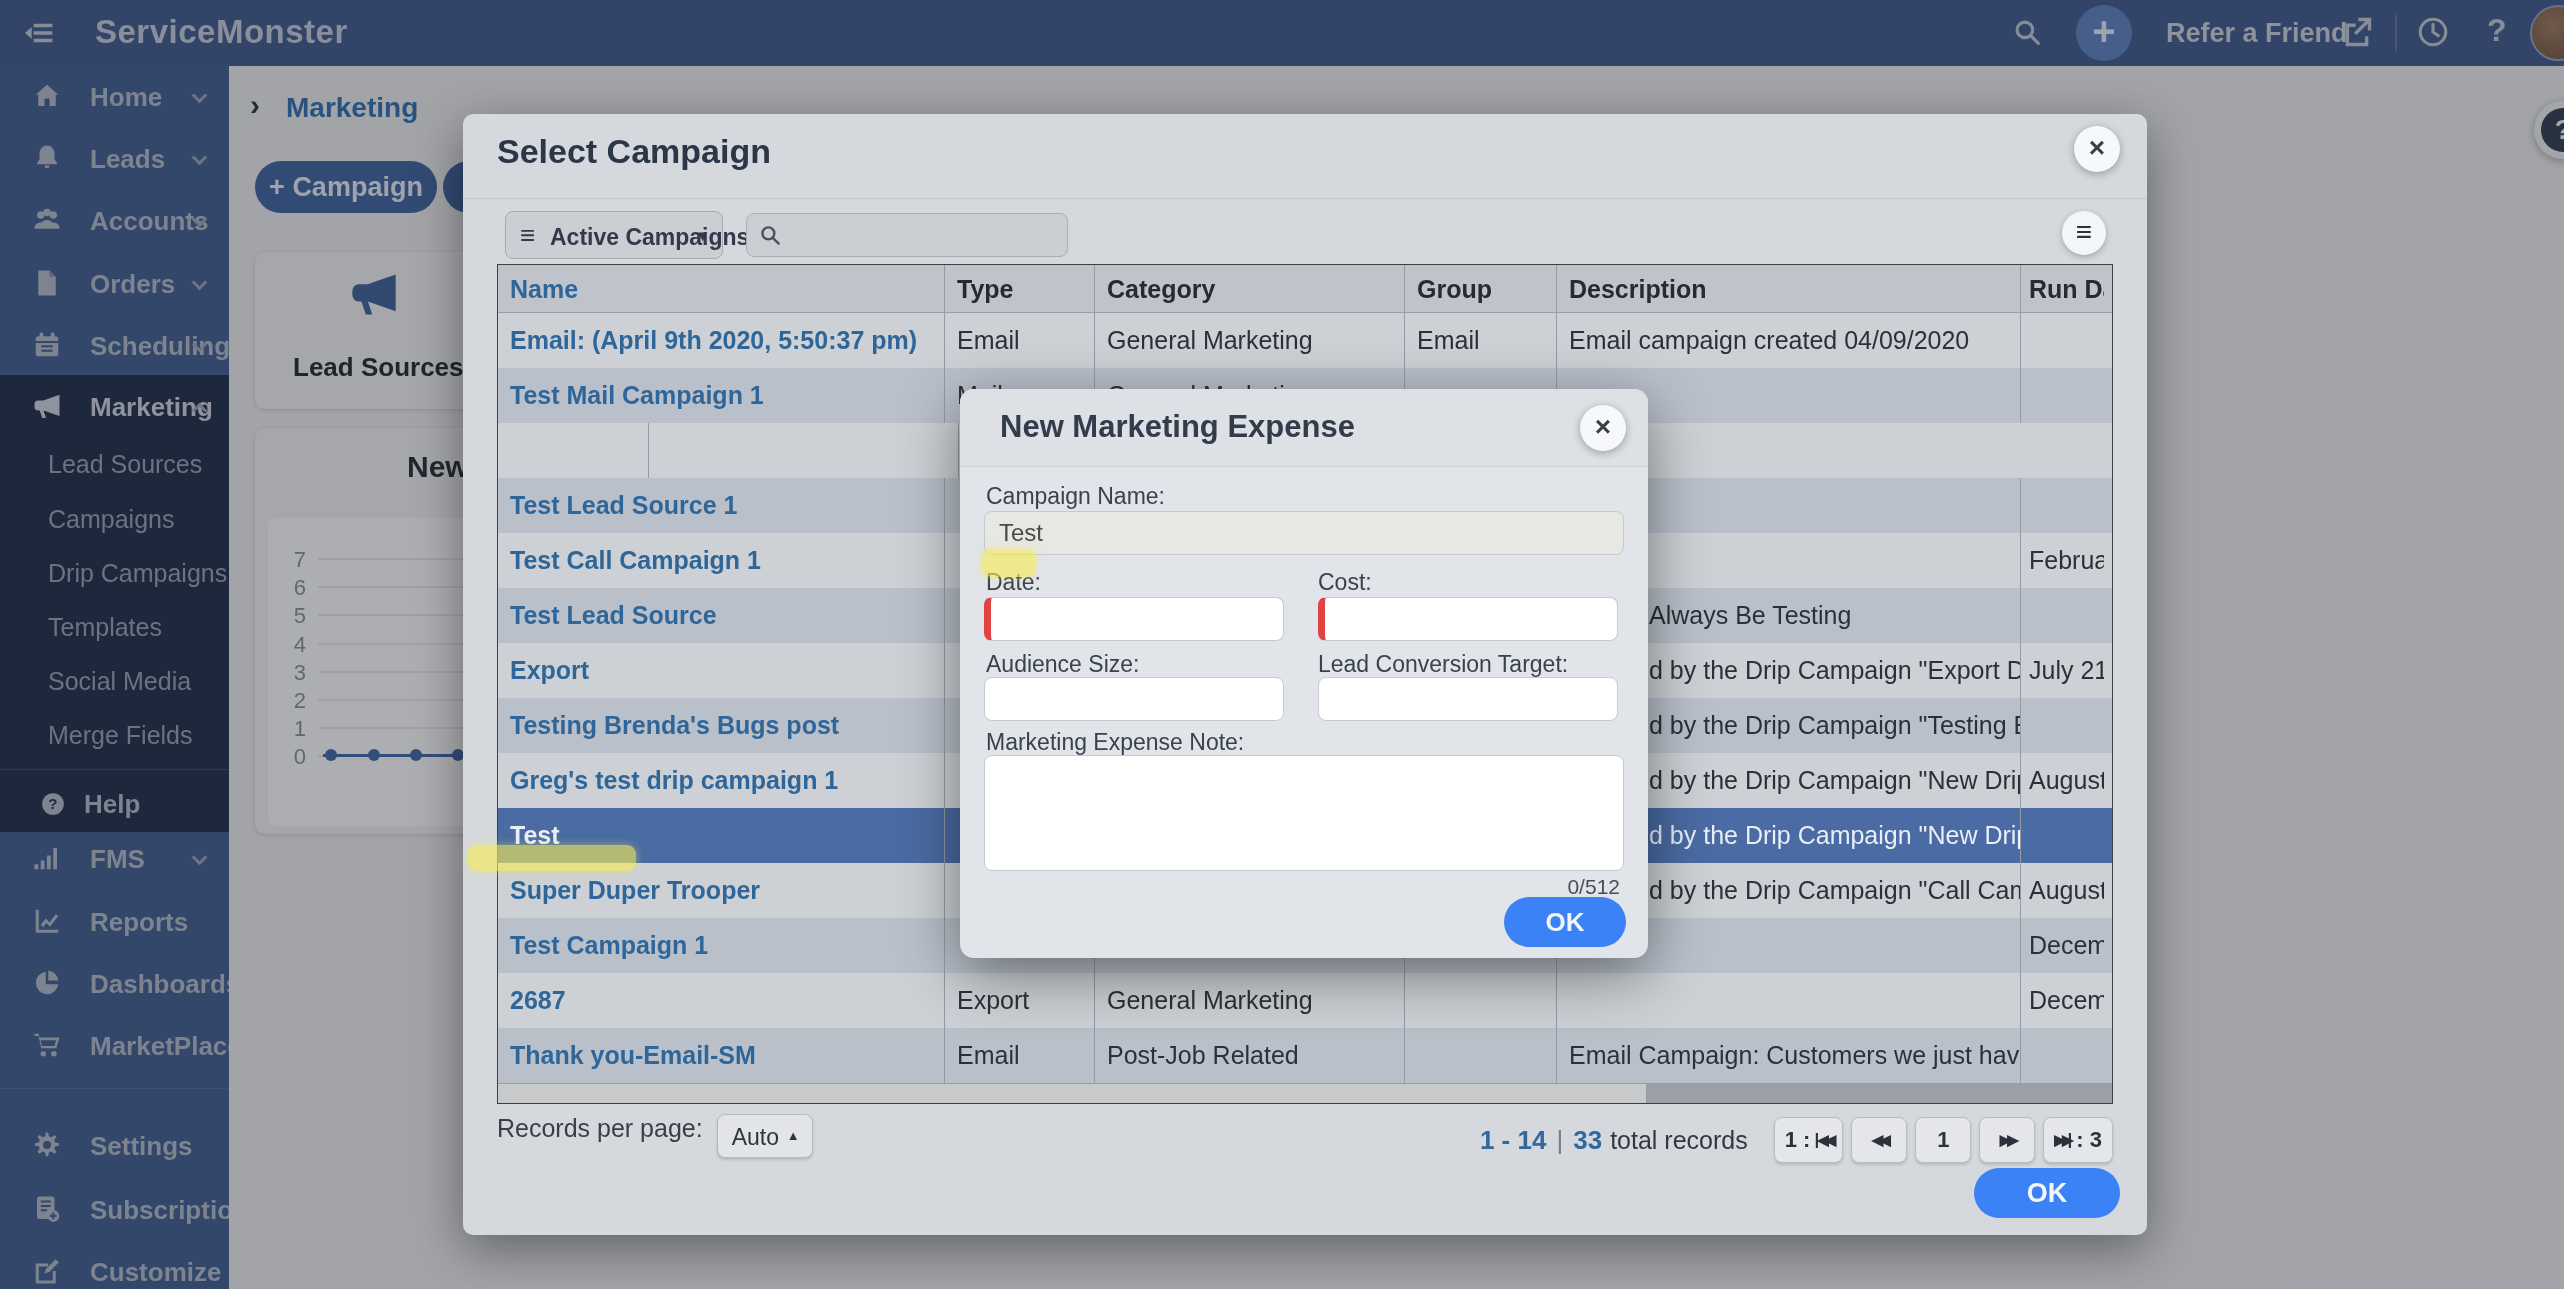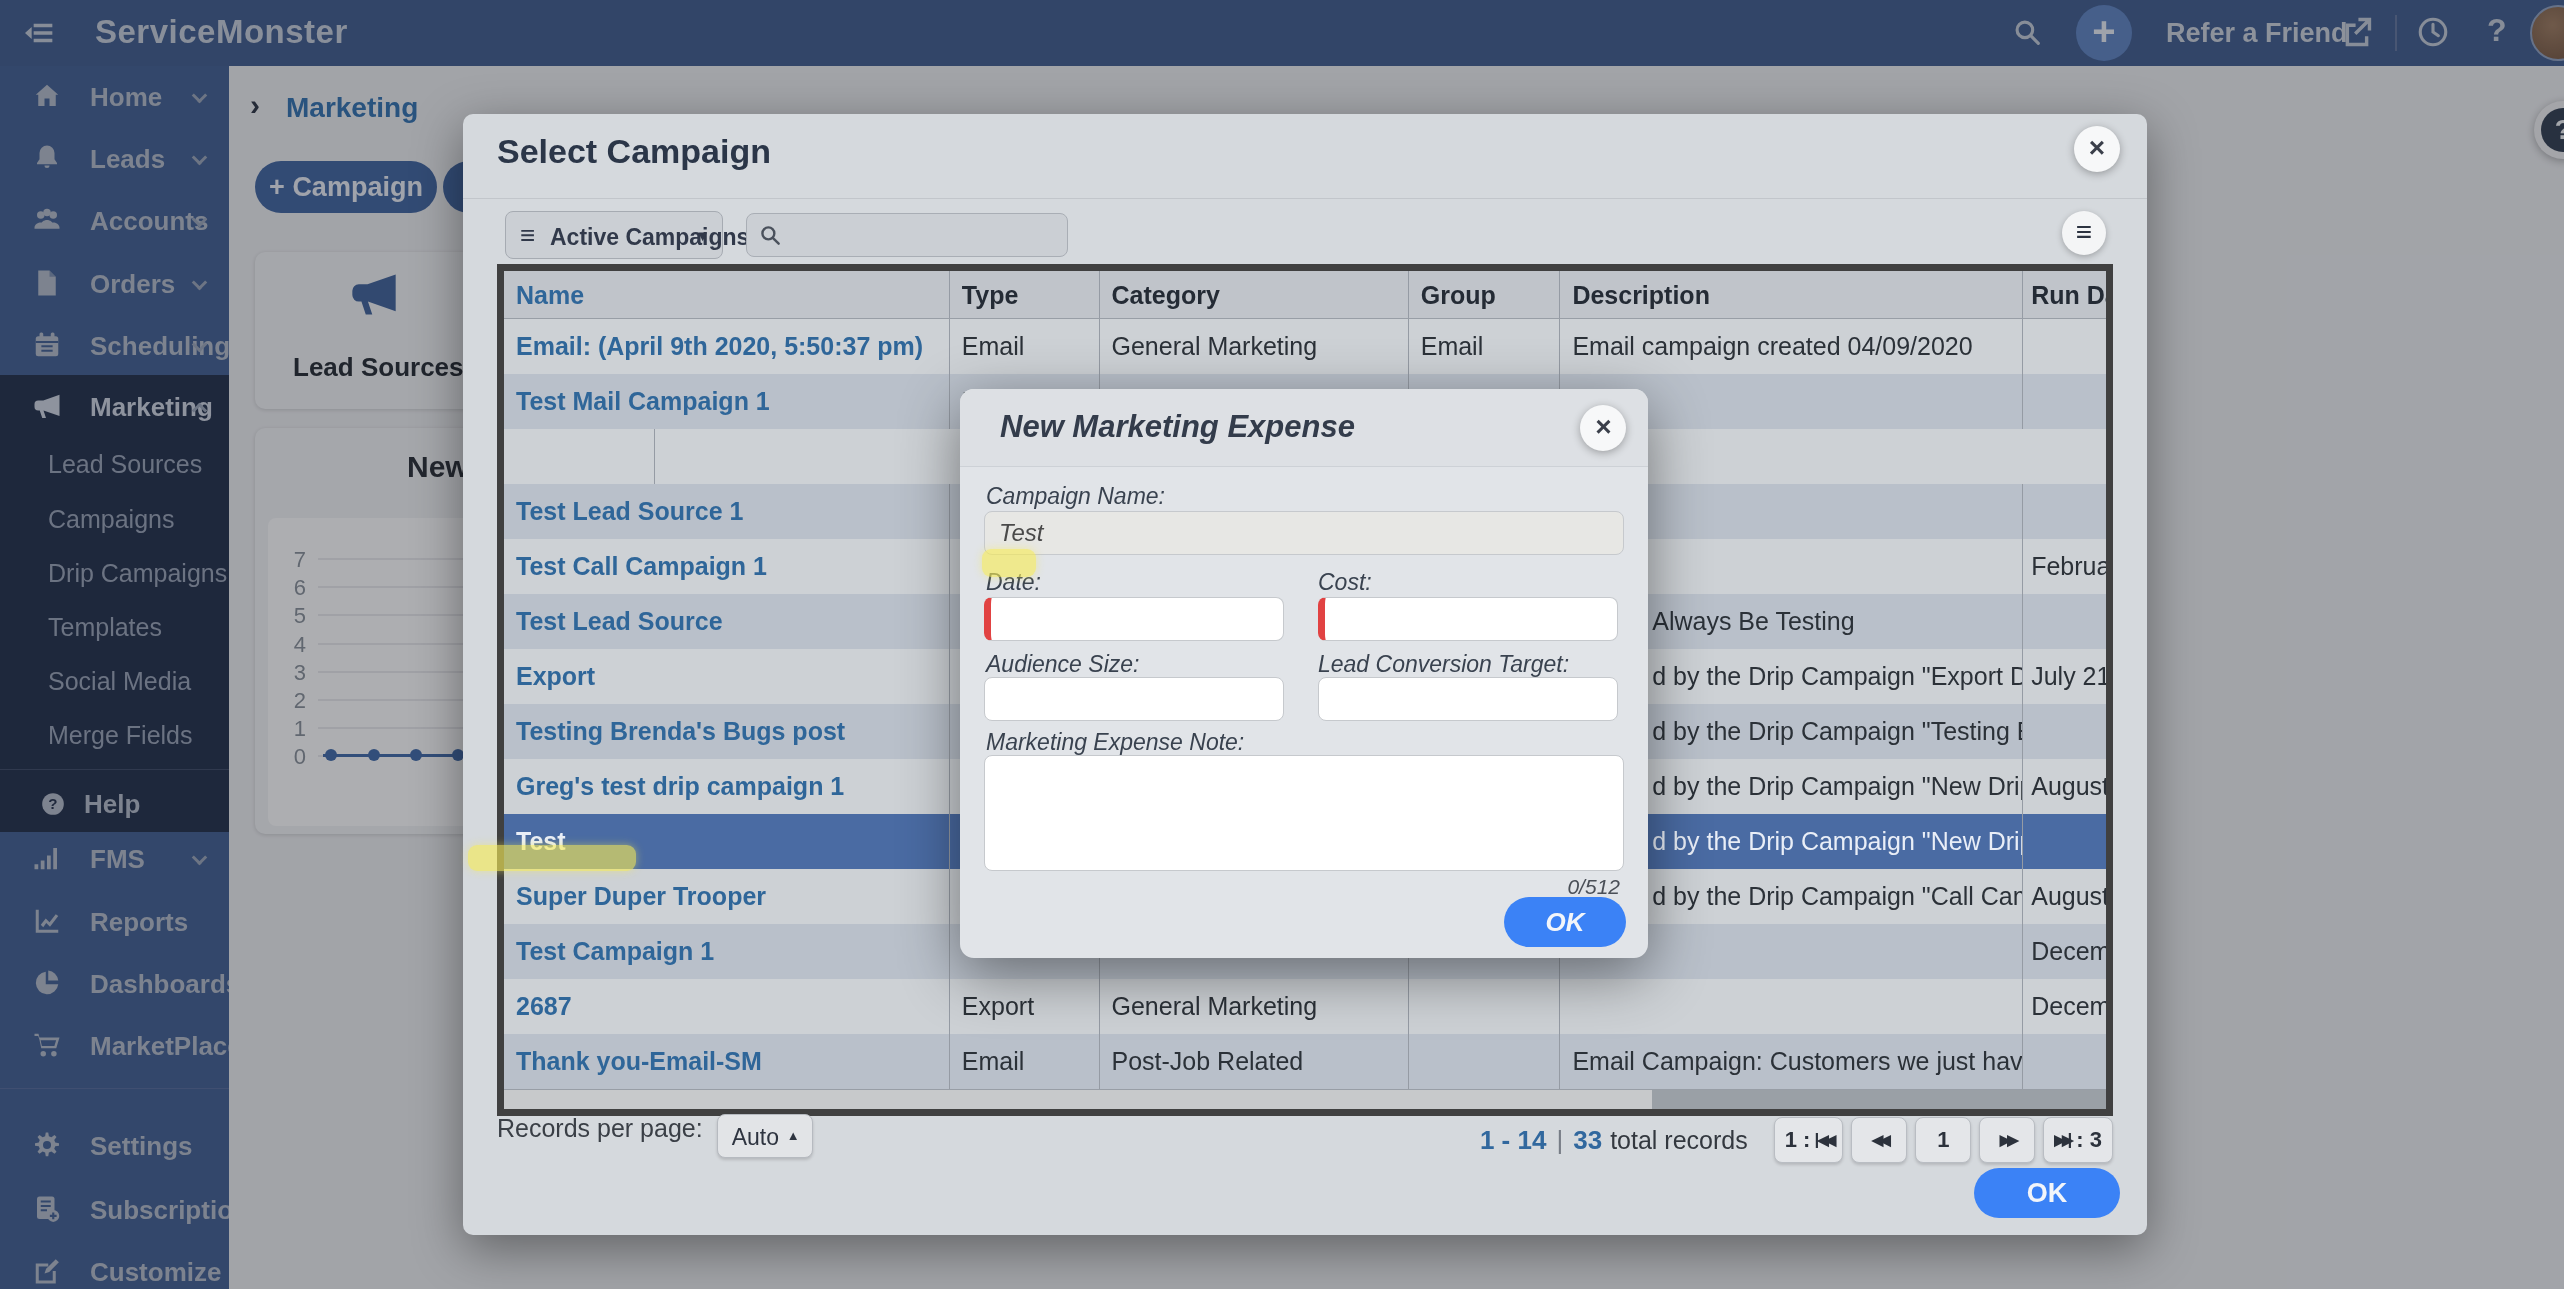--- a/index.html
+++ b/index.html
@@ -60,21 +60,21 @@
   .m-close{right:27px;top:12px;}
   .m-seam{position:absolute;left:0;top:84px;width:100%;height:1px;background:#c2c6cb;}
   .filterbtn{position:absolute;left:42px;top:97px;width:218px;height:48px;background:#cbcfd4;border:1px solid #a6abb2;border-radius:8px;color:#31394a;}
   .filterbtn .fl-ic{position:absolute;left:14px;top:8px;font-size:26px;font-weight:700;}
   .filterbtn .fl-tx{position:absolute;left:44px;top:12px;font-size:23px;font-weight:700;white-space:nowrap;}
   .filterbtn .fl-car{position:absolute;right:12px;top:15px;font-size:15px;}
   .searchbox{position:absolute;left:283px;top:99px;width:322px;height:44px;background:#cbcfd4;border:1px solid #a9aeb5;border-radius:8px;}
   .searchbox .sic{position:absolute;left:10px;top:8px;width:26px;height:26px;color:#4a515c;}
   .menucirc{position:absolute;left:1599px;top:97px;width:44px;height:44px;border-radius:50%;background:#f4f5f6;box-shadow:0 2px 6px rgba(0,0,0,.25);text-align:center;line-height:42px;font-size:28px;font-weight:700;color:#2c3340;}
 
-  .tbl{position:absolute;left:34px;top:150px;width:1616px;border:7px solid #404040;}
+  .tbl{position:absolute;left:34px;top:150px;width:1616px;border:1px solid #404040;}
   .thead{display:flex;height:48px;background:#c0c4ca;border-bottom:1px solid #989ea6;}
   .th{font-size:25px;font-weight:700;color:#242b35;line-height:48px;padding:0 12px;overflow:hidden;white-space:nowrap;}
   .trow{display:flex;height:55px;background:#cdd1d5;overflow:hidden;}
   .trow.alt{background:#b9c0ca;}
   .trow.sel{background:#4a6ba3;}
   .c{font-size:25px;color:#2b3138;line-height:55px;padding:0 12px;overflow:hidden;white-space:nowrap;}
   .c-name{width:446px;font-weight:700;color:#2f6699;}
   .c-type{width:150px;}.c-cat{width:310px;}.c-grp{width:152px;}.c-desc{width:464px;}.c-run{width:84px;padding:0 8px;}
   .th+.th,.c+.c{border-left:1px solid #959ba4;}
   .sel .c-name{color:#c9d6ec;}
@@ -93,21 +93,21 @@
   .pg-sep{font-size:26px;color:#777d86;margin:0 10px;}
   .pg-total{font-size:26px;font-weight:700;color:#31689e;margin-right:8px;}
   .pg-total-label{font-size:25px;color:#33383f;margin-right:18px;}
   .pgbtn{height:46px;min-width:56px;padding:0 10px;margin-left:8px;background:#e4e6e9;border:1px solid #b9bdc3;border-radius:8px;box-shadow:0 2px 3px rgba(0,0,0,.15);display:flex;align-items:center;justify-content:center;font-size:22px;font-weight:700;color:#2c323c;}
   .pgbtn .tri{font-size:15px;letter-spacing:-4px;}
   .pgbtn .bar{font-size:17px;font-weight:700;margin:0 -2px;}
   .okbtn{position:absolute;border-radius:26px;background:#3b82f6;color:#f2f5fa;font-weight:700;text-align:center;}
   .m-ok{right:27px;bottom:17px;width:146px;height:50px;font-size:27px;line-height:50px;}
 
   
-  .dialog{position:absolute;left:960px;top:389px;width:688px;height:569px;background:#e1e4e8;border-radius:14px;box-shadow:0 16px 60px rgba(0,0,0,.45);z-index:30;font-style:italic;}
+  .dialog{position:absolute;left:960px;top:389px;width:688px;height:569px;background:#e1e4e8;border-radius:14px;box-shadow:0 16px 60px rgba(0,0,0,.45);z-index:30;}
   .d-head{position:absolute;left:0;top:0;width:100%;height:78px;background:#dde0e4;border-radius:14px 14px 0 0;border-bottom:1px solid #cdd1d6;}
   .d-title{position:absolute;left:40px;top:20px;font-size:31px;font-weight:700;color:#333c4b;}
   .d-close{right:22px;top:16px;}
   .dlabel{position:absolute;font-size:23px;color:#39424f;white-space:nowrap;}
   .inp{position:absolute;height:44px;background:#fff;border:1px solid #c6c9cd;border-radius:8px;font-size:24px;color:#444;padding:0 14px;line-height:42px;}
   .inp.disabled{background:#e7e7e4;color:#4a4a4a;}
   .inp.required{border-left:7px solid #e14242;}
   .txtarea{position:absolute;left:24px;top:366px;width:640px;height:116px;background:#fff;border:1px solid #c6c9cd;border-radius:8px;}
   .counter{position:absolute;right:28px;top:486px;font-size:21px;color:#4a4f57;}
   .d-ok{right:22px;top:508px;width:122px;height:50px;font-size:26px;line-height:50px;}

